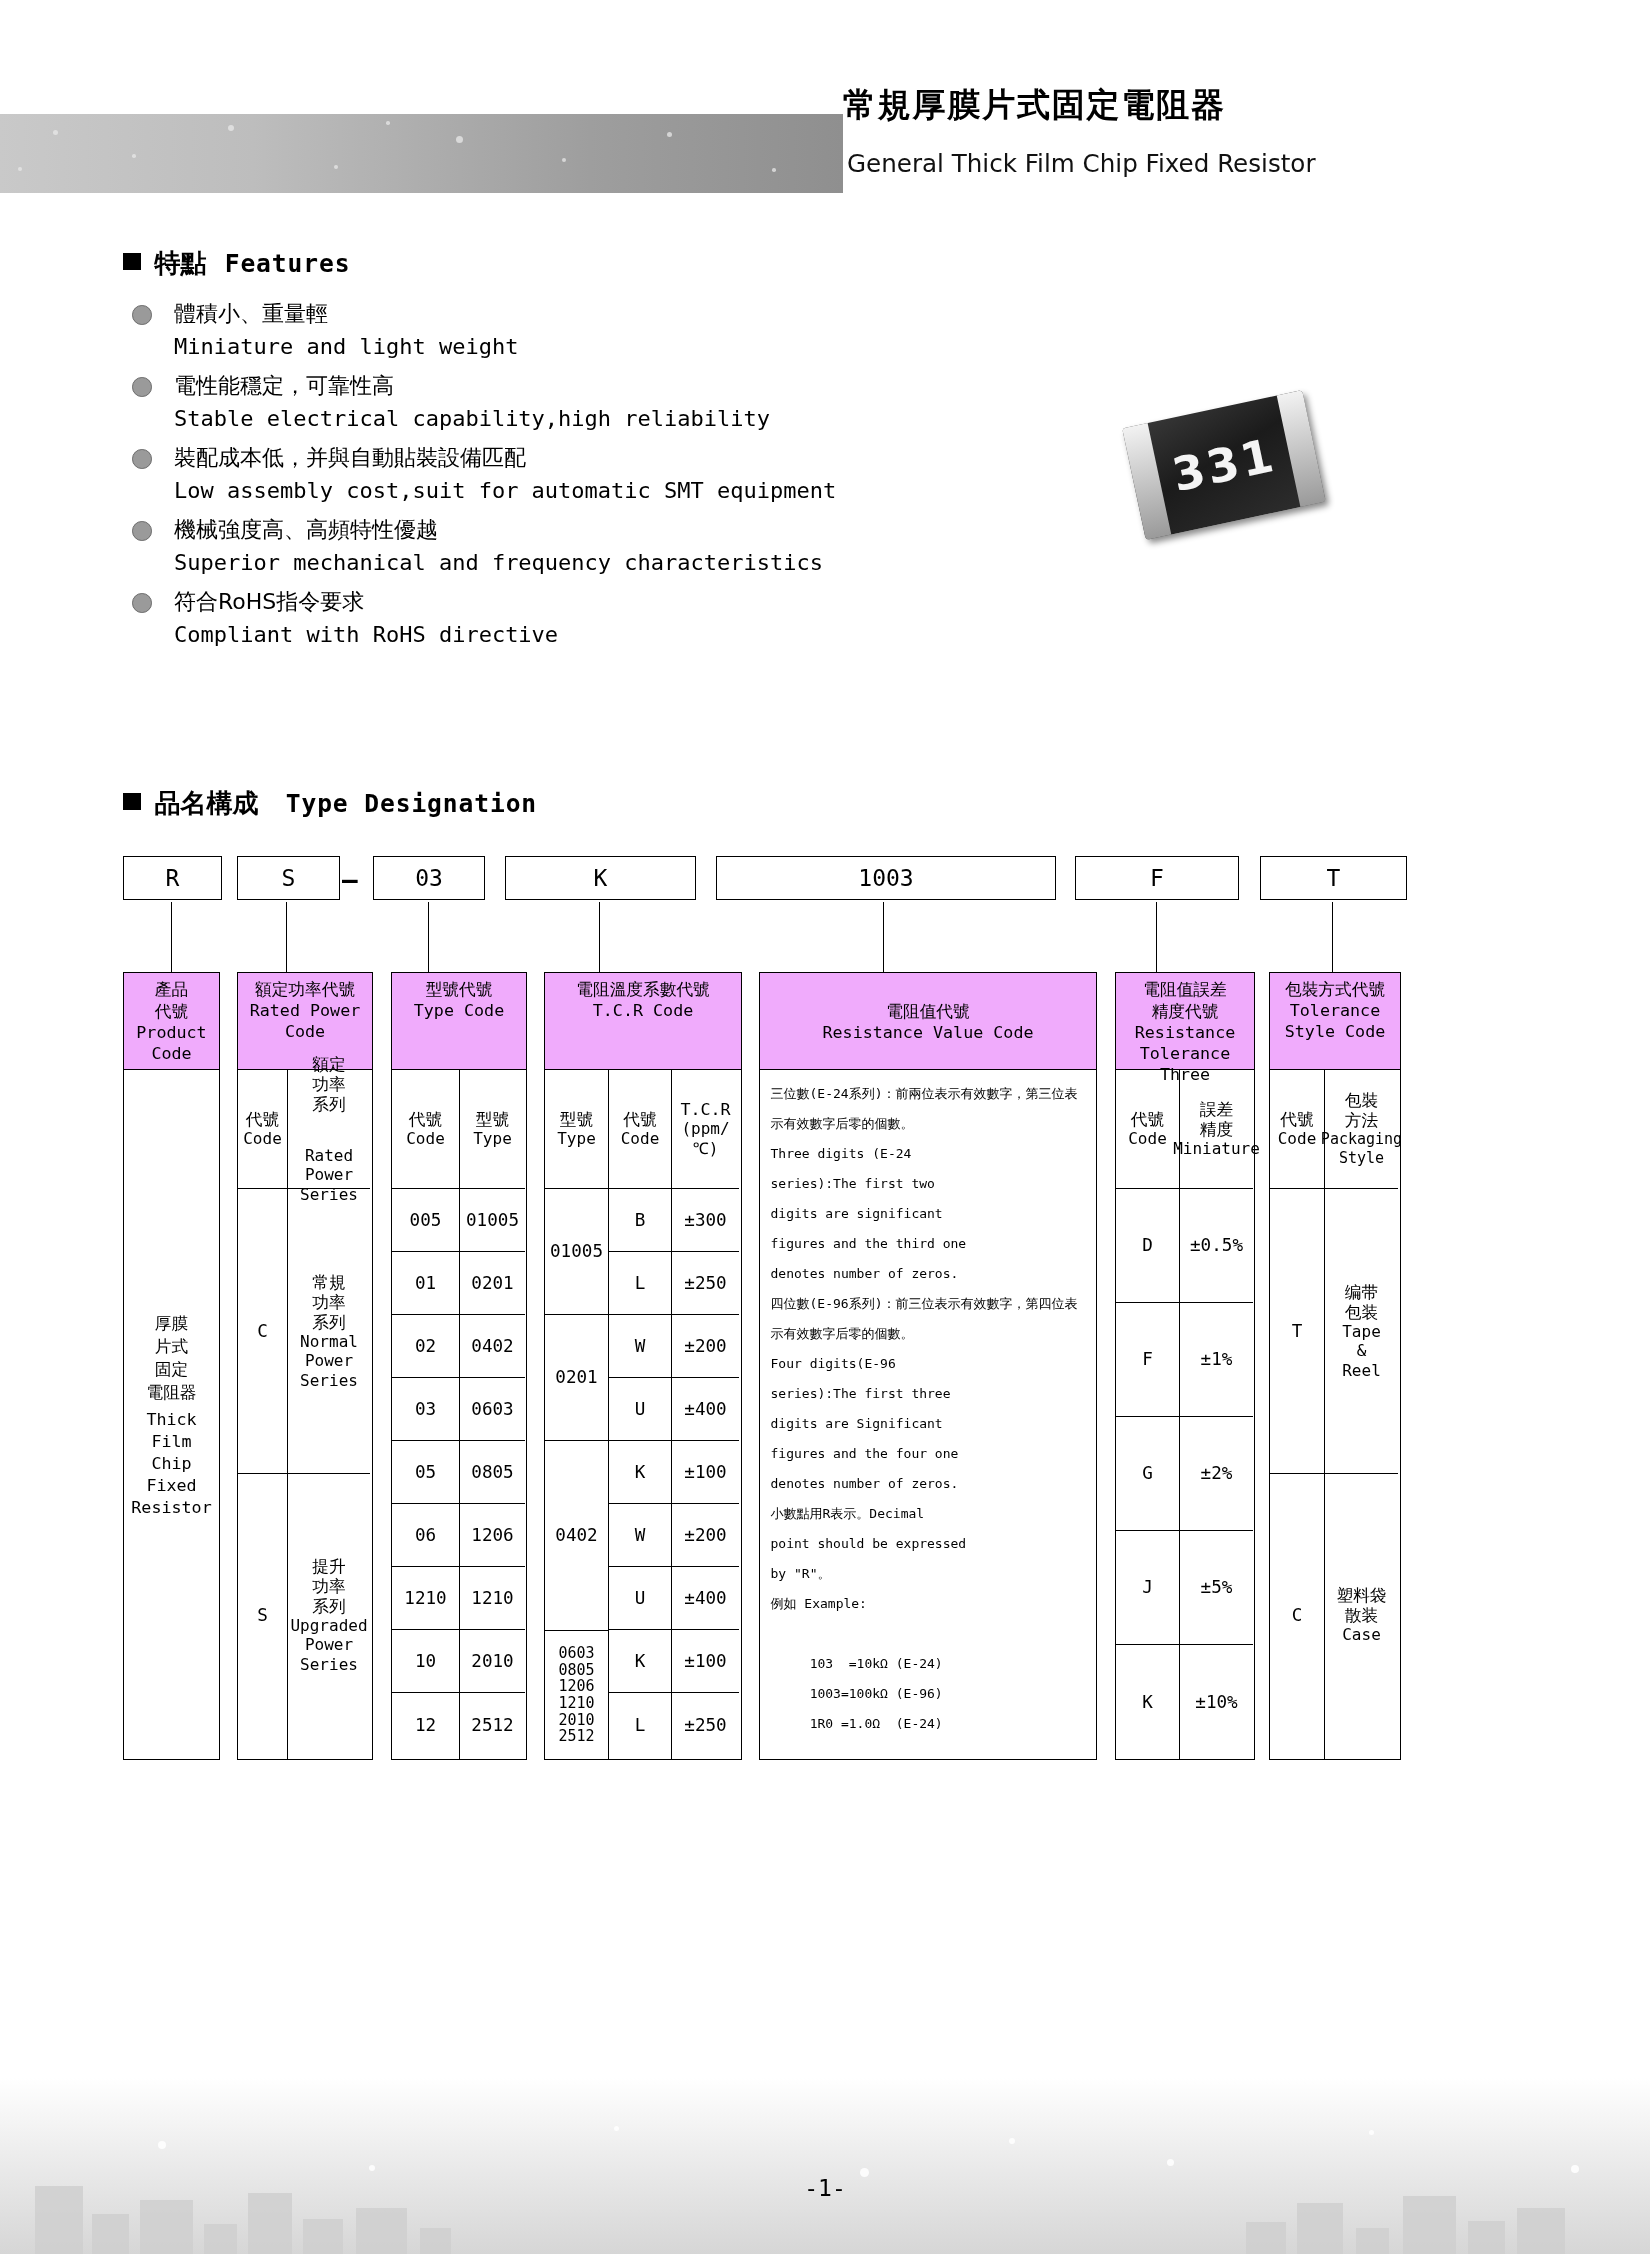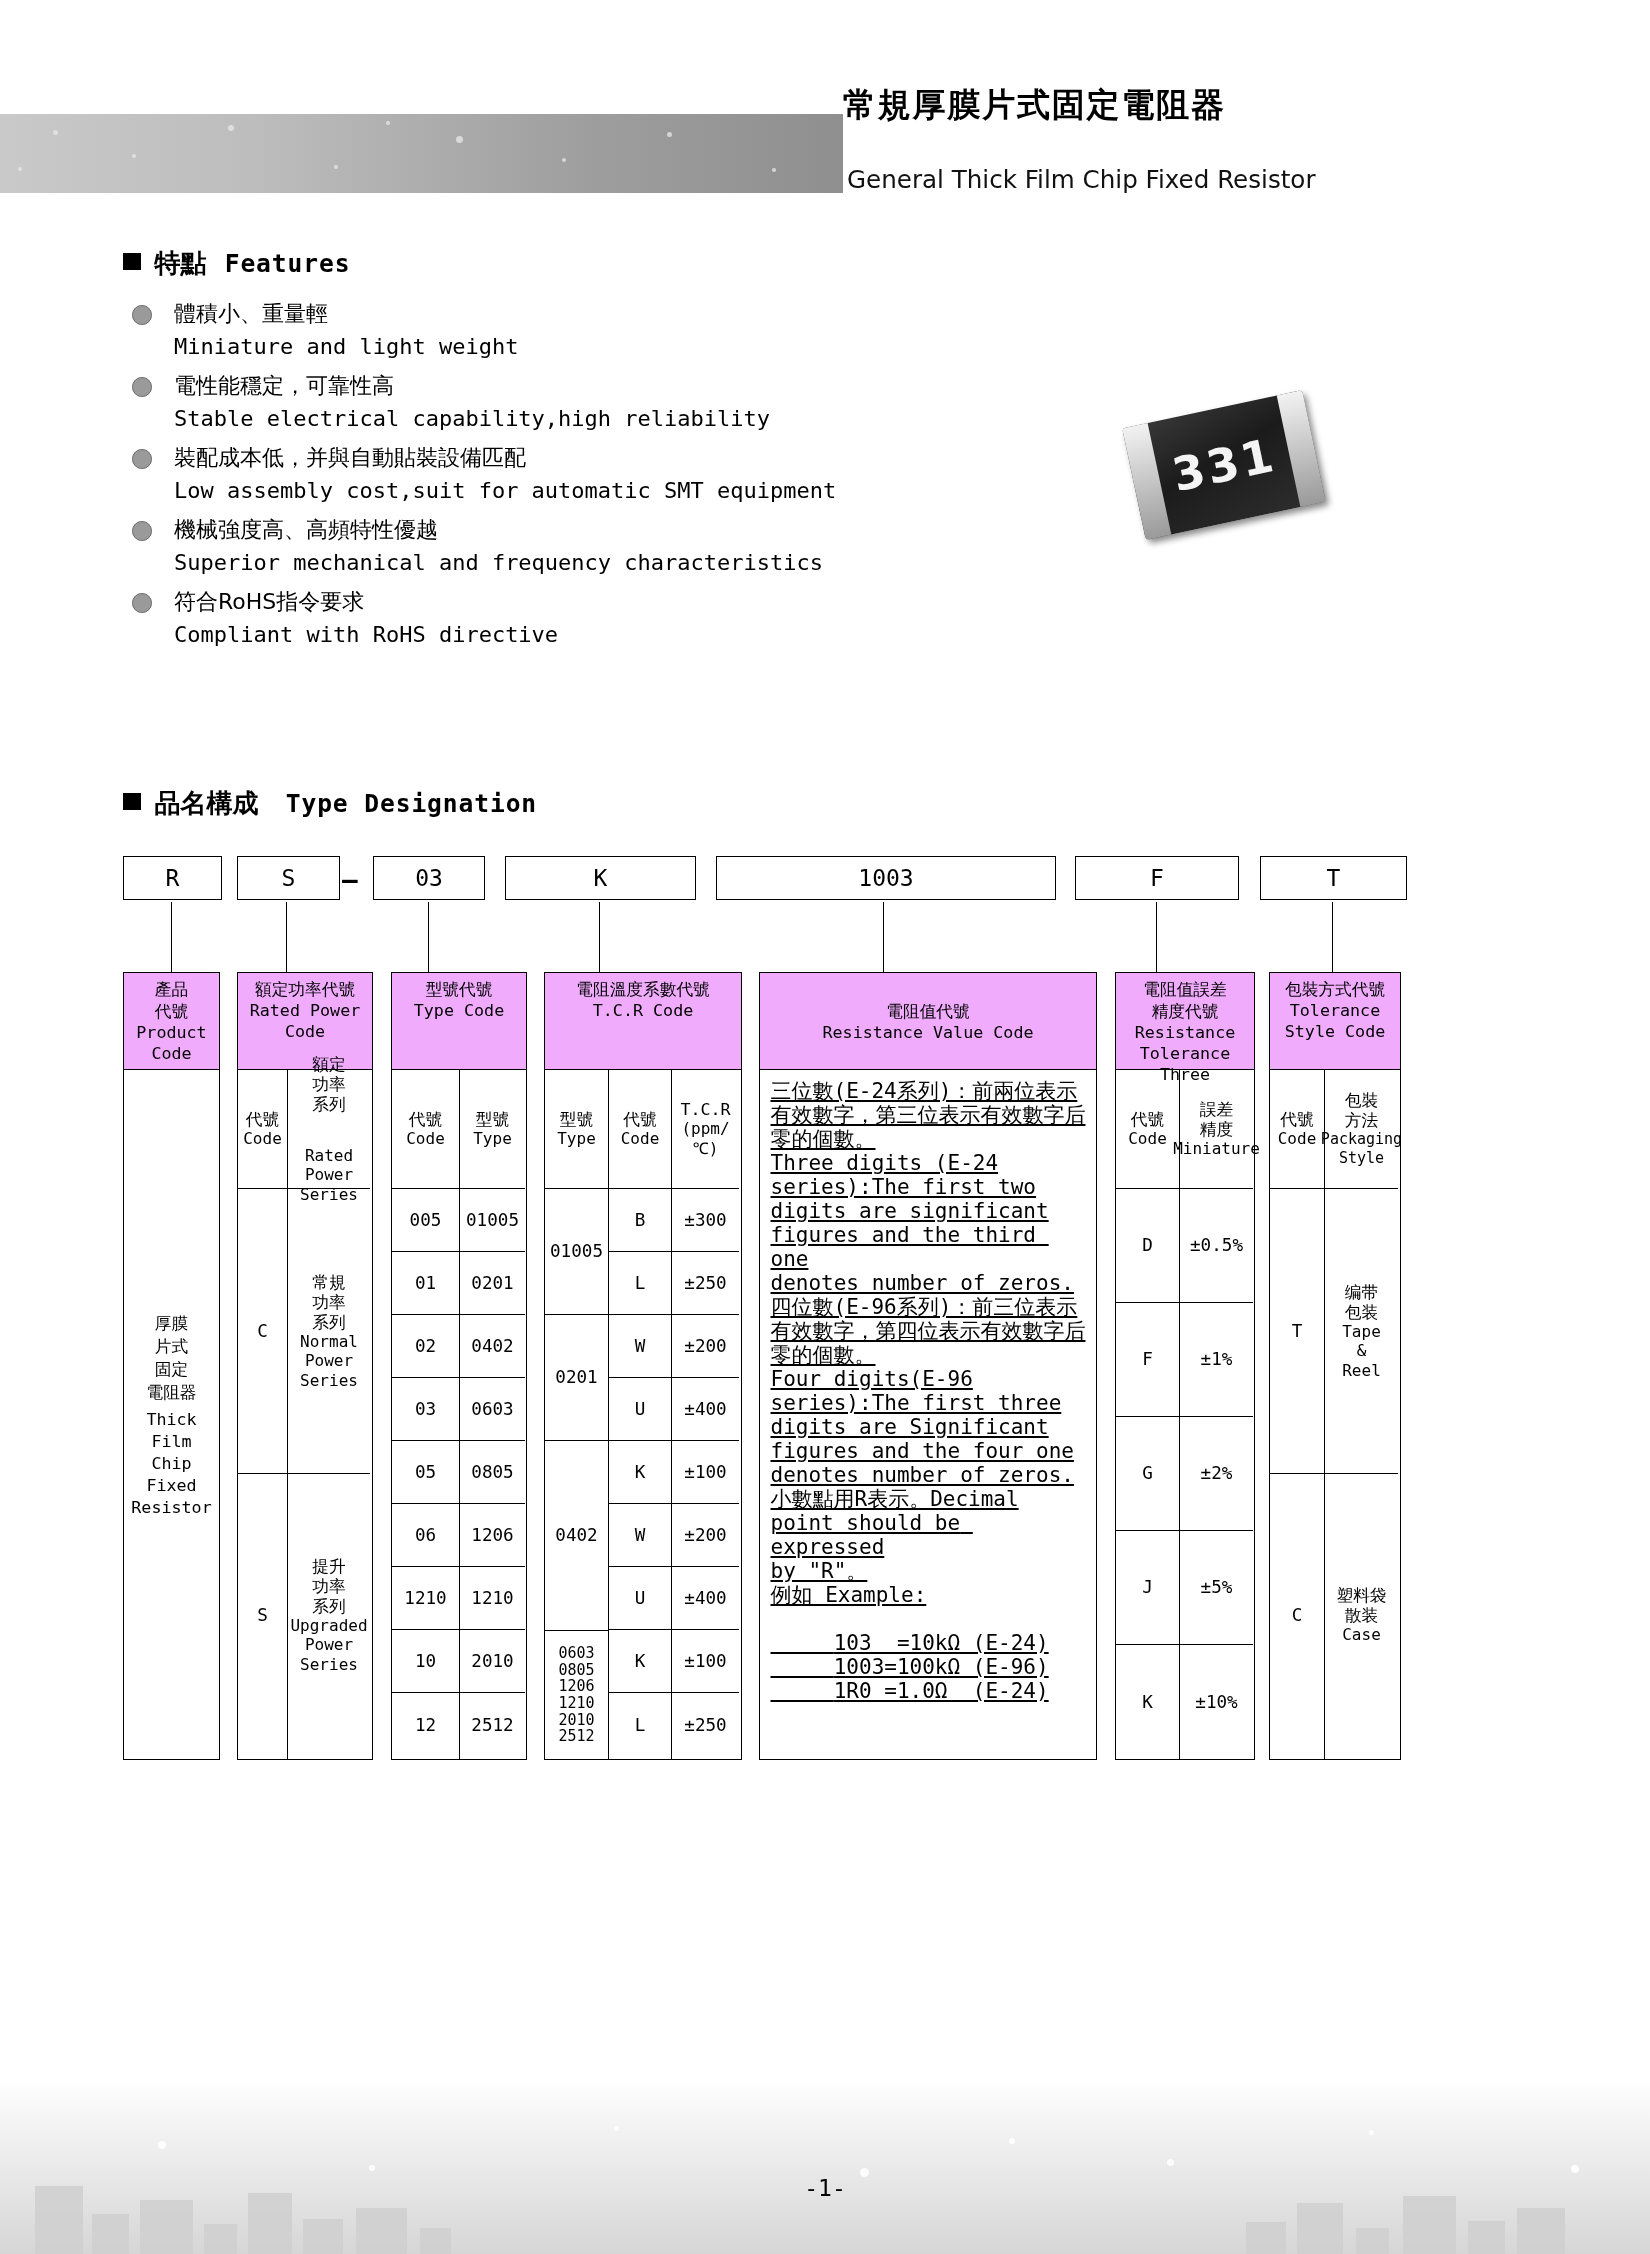--- a/index.html
+++ b/index.html
@@ -42,21 +42,21 @@
     top: 83px;
     font-family: "DejaVu Sans", sans-serif;
     font-weight: bold;
     font-size: 33px;
     letter-spacing: 1.8px;
     color: #000;
   }
   .header-title-en {
     position: absolute;
     left: 847px;
-    top: 165px;
+    top: 149px;
     font-family: "DejaVu Sans", sans-serif;
     font-size: 24.6px;
     color: #111;
   }
 
   
   .section-heading {
     position: absolute;
     font-family: "DejaVu Sans", sans-serif;
     font-size: 26px;
@@ -226,24 +226,23 @@
   }
   .cell.last { border-bottom: none; }
   .cell.mix { flex-direction: column; }
   .cell .cnline { font-family: "DejaVu Sans", sans-serif; font-size: 16.7px; line-height:20px;}
   .cell .enline { font-family: "DejaVu Sans Mono", monospace; font-size: 16px; line-height: 19.3px;}
 
   .freetext {
     box-sizing: border-box;
     padding: 8.8px 10.5px;
     font-family: "DejaVu Sans Mono", monospace;
-    font-size: 21px;
-    line-height: 24px;
+    font-size: 13px;
+    line-height: 30px;
     white-space: pre-wrap;
-    text-decoration: underline;
   }
 
   
   .footer-band {
     position: absolute;
     left: 0; bottom: 0;
     width: 1650px; height: 176px;
     background: linear-gradient(to bottom,#ffffff 0%, #f0f0f0 35%, #d6d6d6 100%);
     overflow: hidden;
   }

